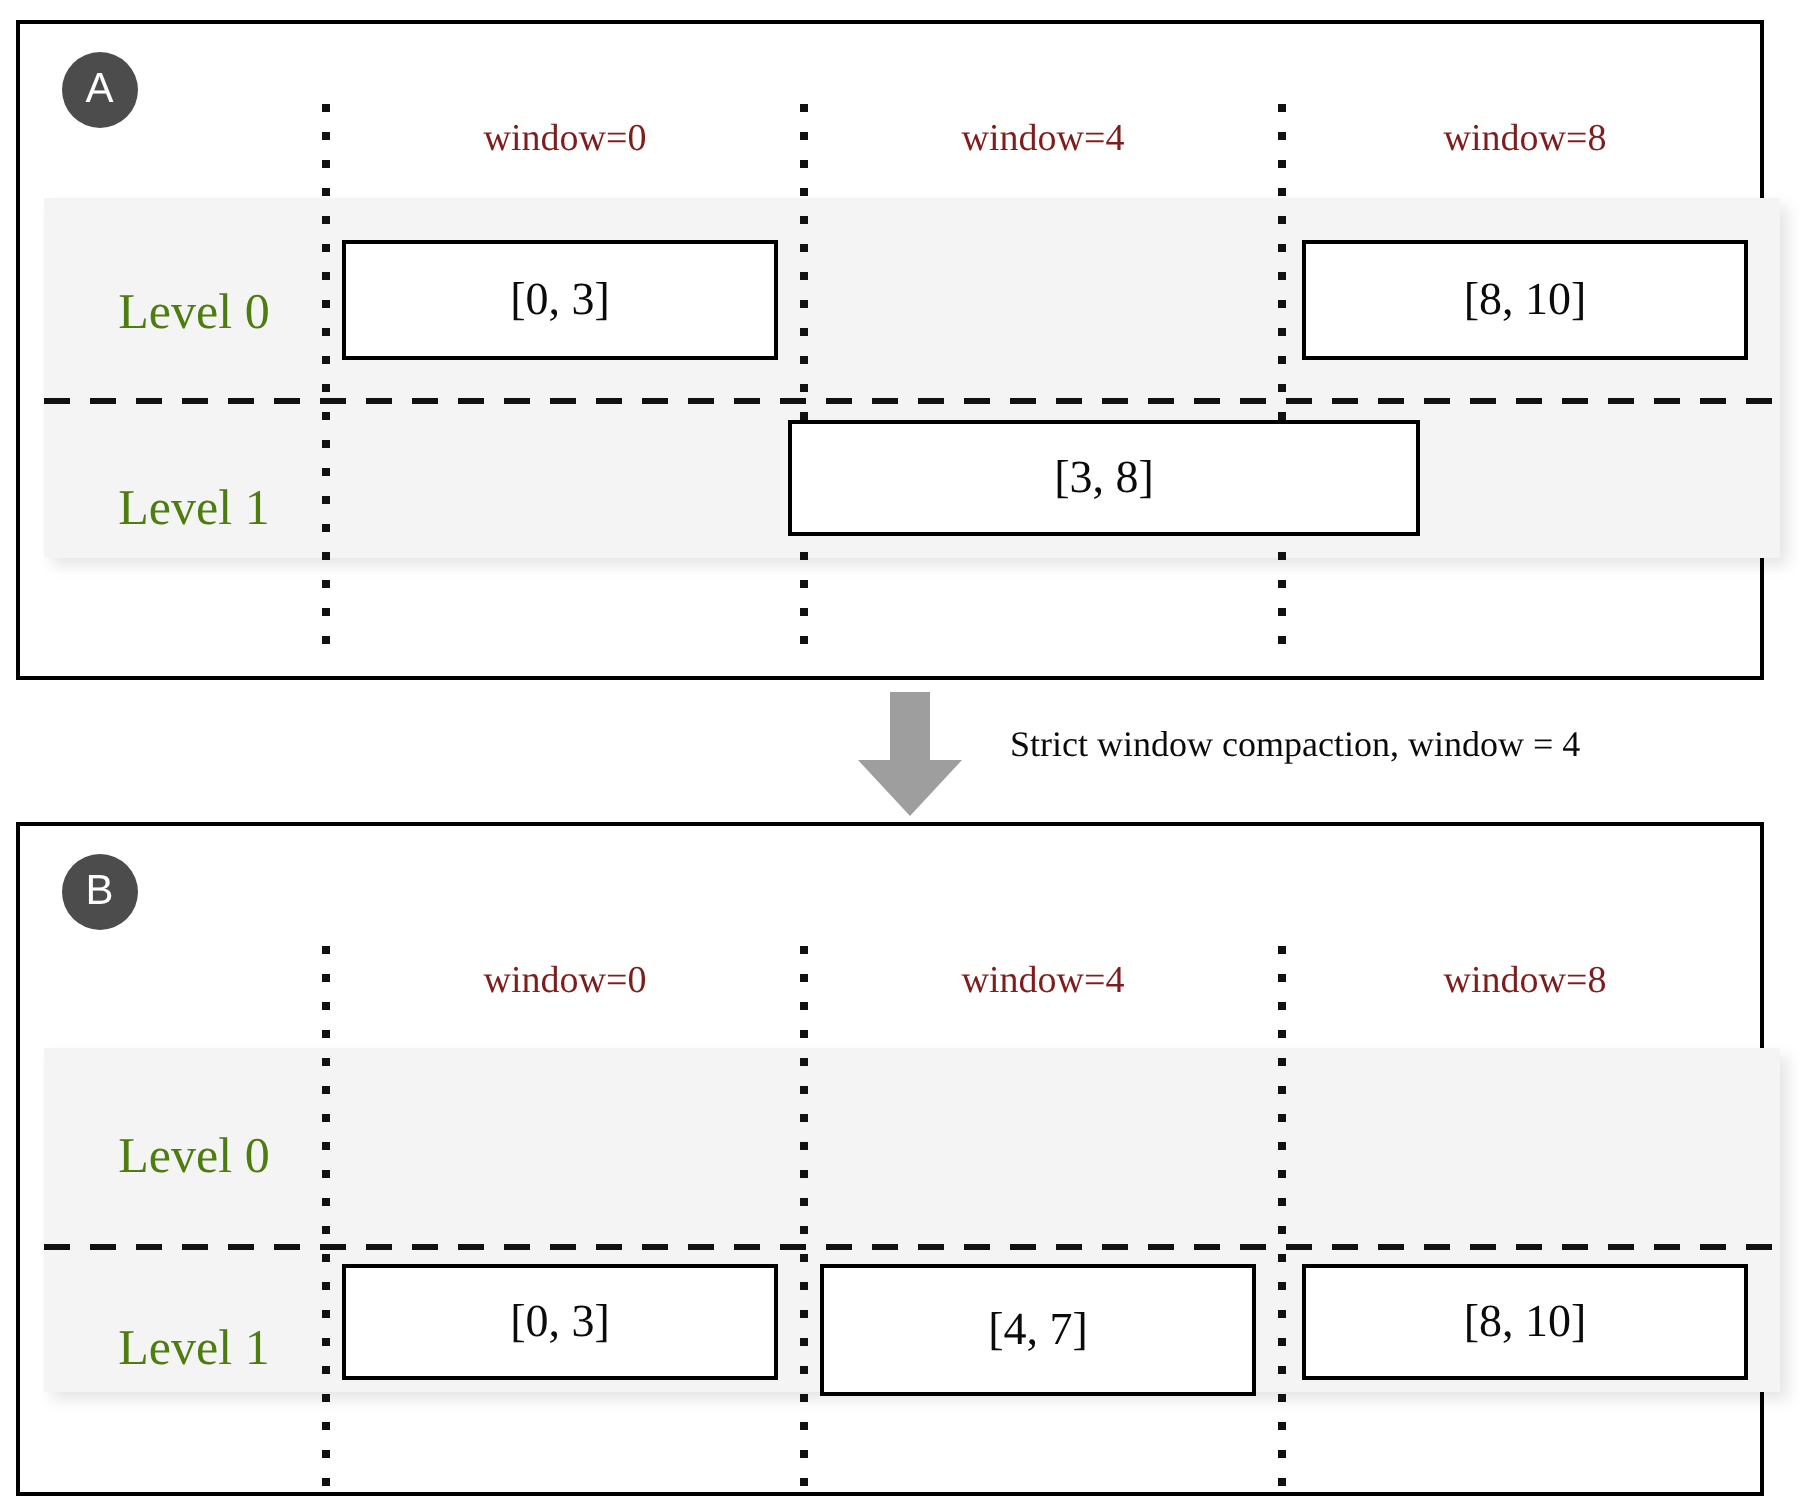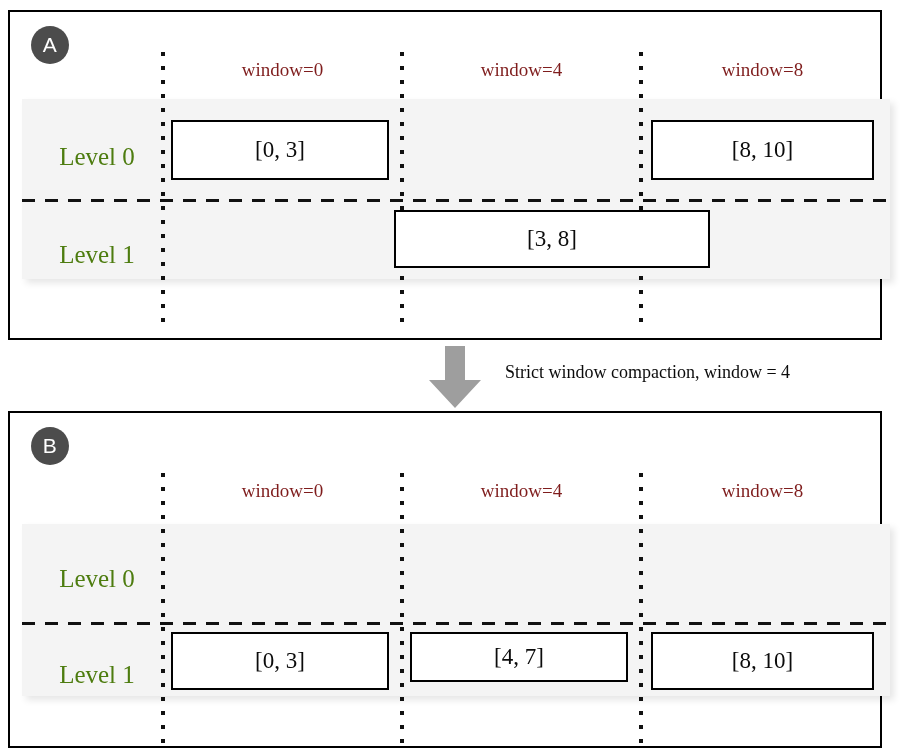--- a/index.html
+++ b/index.html
@@ -176,17 +176,17 @@
     <div class="vline" style="left:629px; top:60px; height:274px;"></div>
 
     <div class="win-label" style="left:153px; top:67px; width:239px;">window=0</div>
     <div class="win-label" style="left:392px; top:67px; width:239px;">window=4</div>
     <div class="win-label" style="left:631px; top:67px; width:243px;">window=8</div>
 
     <div class="level-label" style="left:28px; top:152px; width:118px; text-align:center;">Level 0</div>
     <div class="level-label" style="left:28px; top:248px; width:118px; text-align:center;">Level 1</div>
 
     <div class="ivl-box" style="left:161px; top:219px; width:218px; height:58px;">[0, 3]</div>
-    <div class="ivl-box" style="left:400px; top:219px; width:218px; height:50px;">[4, 7]</div>
+    <div class="ivl-box" style="left:400px; top:219px; width:218px; height:66px;">[4, 7]</div>
     <div class="ivl-box" style="left:641px; top:219px; width:223px; height:58px;">[8, 10]</div>
   </div>
 
 </div>
 
 </body></html>

